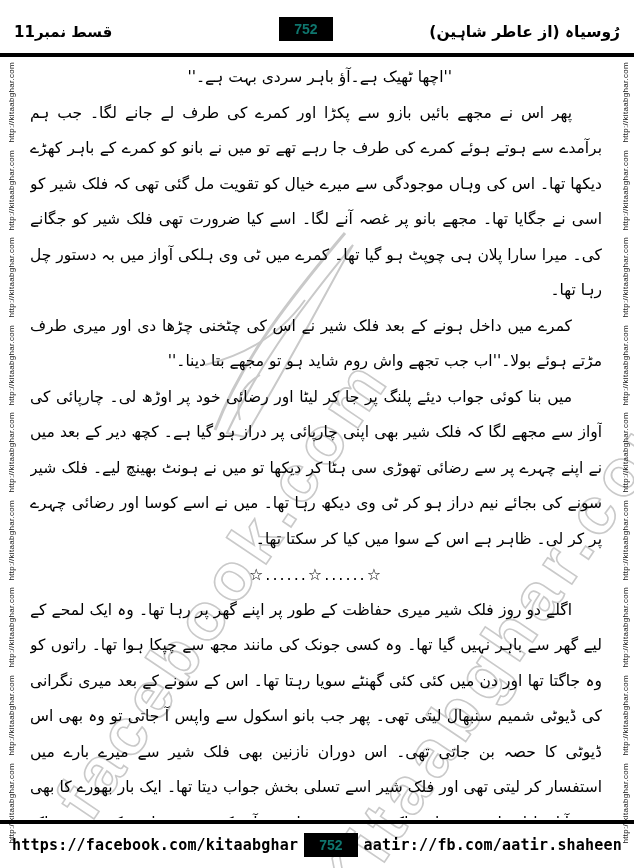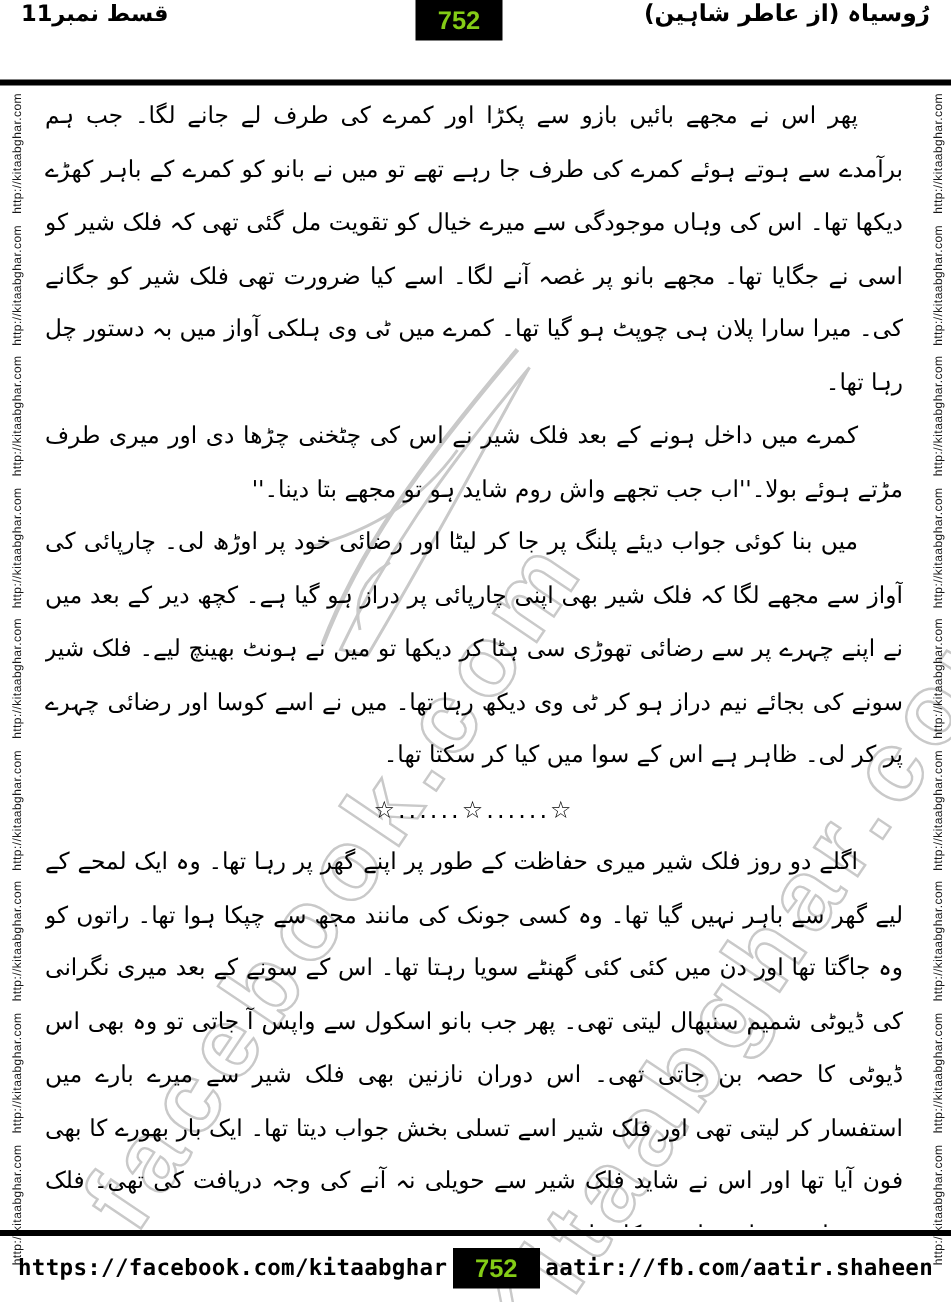--- a/index.html
+++ b/index.html
@@ -3,37 +3,37 @@
 <meta charset="utf-8">
 <style>
   html,body{margin:0;padding:0;}
   body{
     width:634px;height:868px;position:relative;background:#ffffff;
     overflow:hidden;font-family:"Liberation Sans",sans-serif;color:#000;
   }
   
   .header{
     position:absolute;top:0;left:0;right:0;height:41px;
-    display:flex;align-items:flex-start;padding:0 14px;box-sizing:border-box;z-index:3;
+    display:flex;align-items:flex-end;padding:0 14px;box-sizing:border-box;z-index:3;
   }
   .header .h-left{flex:1;text-align:left;}
   .header .h-center{flex:1;text-align:center;}
   .header .h-right{flex:1;text-align:right;}
   .ep-label{
     direction:rtl;font-family:"DejaVu Sans",sans-serif;
     font-size:15px;font-weight:bold;white-space:nowrap;
   }
   .book-title{
     direction:rtl;font-family:"DejaVu Sans",sans-serif;
     font-size:15.5px;font-weight:bold;white-space:nowrap;margin-left:26px;
   }
   .page-badge{
-    display:inline-block;background:#000;color:#84cc16;
+    display:inline-block;background:#000;color:#0f766e;
     font-family:"Liberation Sans",sans-serif;font-weight:bold;
-    font-size:17px;padding:5px 15px;line-height:1;
+    font-size:14px;padding:5px 15px;line-height:1;
   }
   .rule-top{position:absolute;top:53px;left:0;right:0;height:4px;background:#000;z-index:3;}
   .rule-bottom{position:absolute;top:820px;left:0;right:0;height:4px;background:#000;z-index:3;}
   
   .footer{
     position:absolute;top:826px;left:0;right:0;height:38px;
     display:flex;align-items:center;padding:0 12px;box-sizing:border-box;z-index:3;
   }
   .footer .f-left{flex:1.2;text-align:left;}
   .footer .f-center{flex:0.6;text-align:center;}
@@ -119,20 +119,21 @@
 <div class="wm wm2">Kitaabghar.com</div>
 
 <svg class="flourish" width="180" height="230" viewBox="0 0 180 230">
   <path d="M30 215 C 55 150, 95 95, 160 18" fill="none" stroke="#c9c9c9" stroke-width="3"></path>
   <path d="M42 218 C 70 158, 108 102, 168 30 C 150 60, 120 120, 60 222 Z" fill="none" stroke="#c9c9c9" stroke-width="2"></path>
   <path d="M20 150 C 60 140, 95 120, 120 85" fill="none" stroke="#c9c9c9" stroke-width="2"></path>
   <path d="M55 205 C 50 185, 58 170, 75 160" fill="none" stroke="#c9c9c9" stroke-width="2"></path>
 </svg>
 
 <div class="content">
+  <p class="dialogue">''اچھا ٹھیک ہے۔آؤ باہر سردی بہت ہے۔''</p>
   <p>پھر اس نے مجھے بائیں بازو سے پکڑا اور کمرے کی طرف لے جانے لگا۔ جب ہم برآمدے سے ہوتے ہوئے کمرے کی طرف جا رہے تھے تو میں نے بانو کو کمرے کے باہر کھڑے دیکھا تھا۔ اس کی وہاں موجودگی سے میرے خیال کو تقویت مل گئی تھی کہ فلک شیر کو اسی نے جگایا تھا۔ مجھے بانو پر غصہ آنے لگا۔ اسے کیا ضرورت تھی فلک شیر کو جگانے کی۔ میرا سارا پلان ہی چوپٹ ہو گیا تھا۔ کمرے میں ٹی وی ہلکی آواز میں بہ دستور چل رہا تھا۔</p>
   <p>کمرے میں داخل ہونے کے بعد فلک شیر نے اس کی چٹخنی چڑھا دی اور میری طرف مڑتے ہوئے بولا۔''اب جب تجھے واش روم شاید ہو تو مجھے بتا دینا۔''</p>
   <p>میں بنا کوئی جواب دیئے پلنگ پر جا کر لیٹا اور رضائی خود پر اوڑھ لی۔ چارپائی کی آواز سے مجھے لگا کہ فلک شیر بھی اپنی چارپائی پر دراز ہو گیا ہے۔ کچھ دیر کے بعد میں نے اپنے چہرے پر سے رضائی تھوڑی سی ہٹا کر دیکھا تو میں نے ہونٹ بھینچ لیے۔ فلک شیر سونے کی بجائے نیم دراز ہو کر ٹی وی دیکھ رہا تھا۔ میں نے اسے کوسا اور رضائی چہرے پر کر لی۔ ظاہر ہے اس کے سوا میں کیا کر سکتا تھا۔</p>
   <div class="separator">☆......☆......☆</div>
   <p>اگلے دو روز فلک شیر میری حفاظت کے طور پر اپنے گھر پر رہا تھا۔ وہ ایک لمحے کے لیے گھر سے باہر نہیں گیا تھا۔ وہ کسی جونک کی مانند مجھ سے چپکا ہوا تھا۔ راتوں کو وہ جاگتا تھا اور دن میں کئی کئی گھنٹے سویا رہتا تھا۔ اس کے سونے کے بعد میری نگرانی کی ڈیوٹی شمیم سنبھال لیتی تھی۔ پھر جب بانو اسکول سے واپس آ جاتی تو وہ بھی اس ڈیوٹی کا حصہ بن جاتی تھی۔ اس دوران نازنین بھی فلک شیر سے میرے بارے میں استفسار کر لیتی تھی اور فلک شیر اسے تسلی بخش جواب دیتا تھا۔ ایک بار بھورے کا بھی فون آیا تھا اور اس نے شاید فلک شیر سے حویلی نہ آنے کی وجہ دریافت کی تھی۔ فلک شیر نے اپنی خرابی طبیعت کا بہانہ</p>
 </div>
 
 <div class="rule-bottom"></div>
 <div class="footer">
   <div class="f-left">

